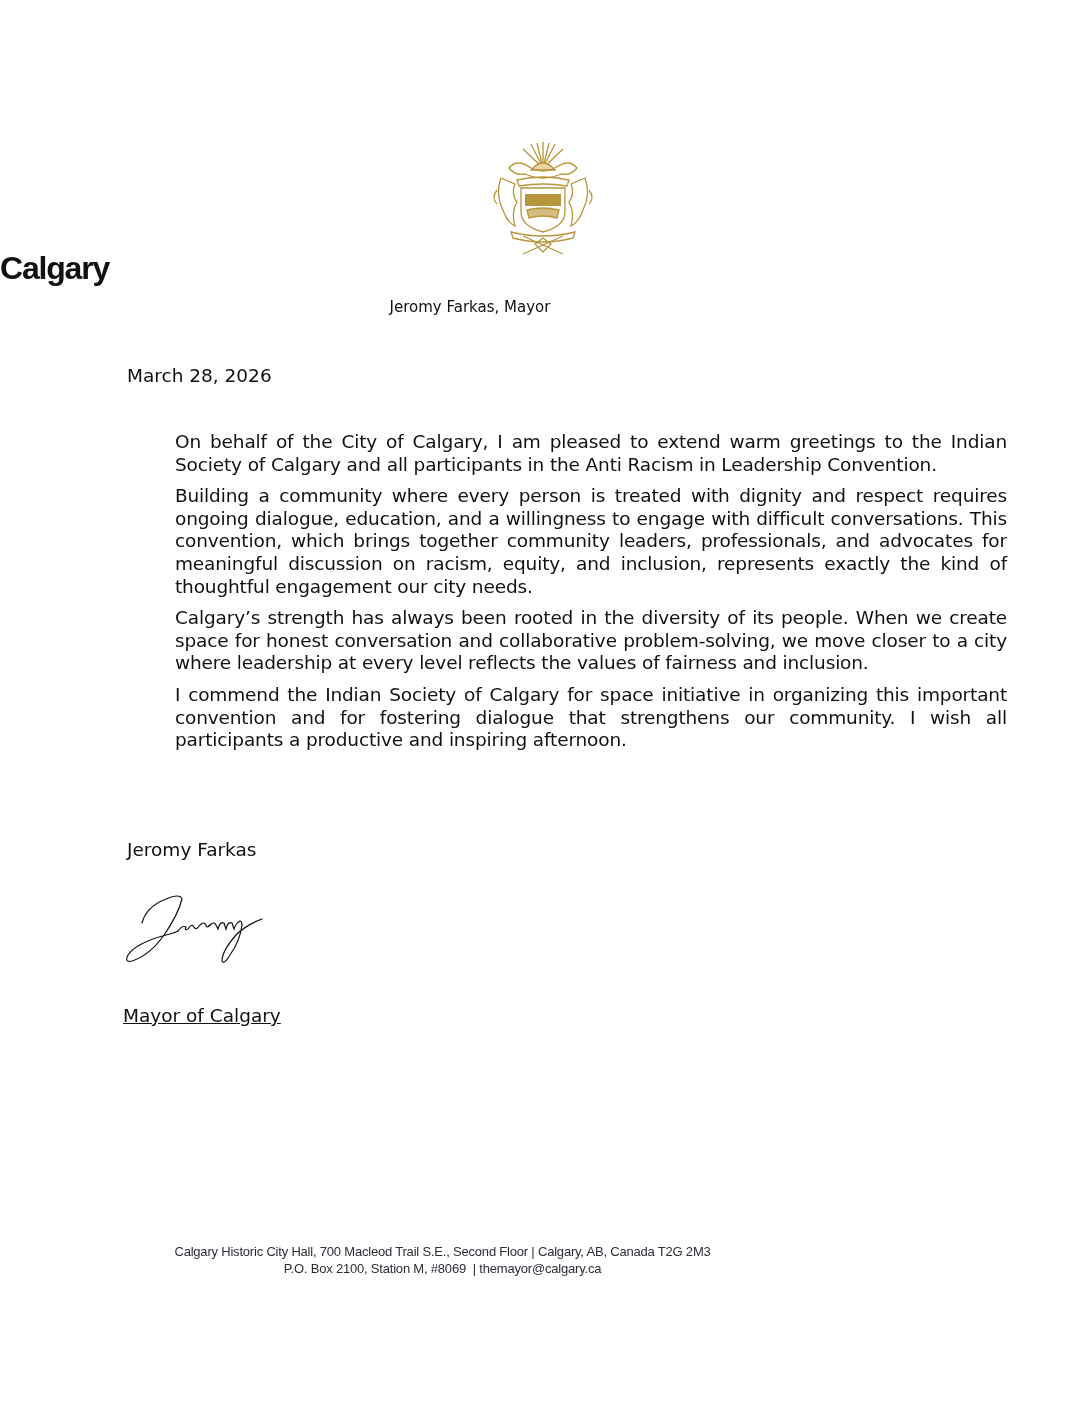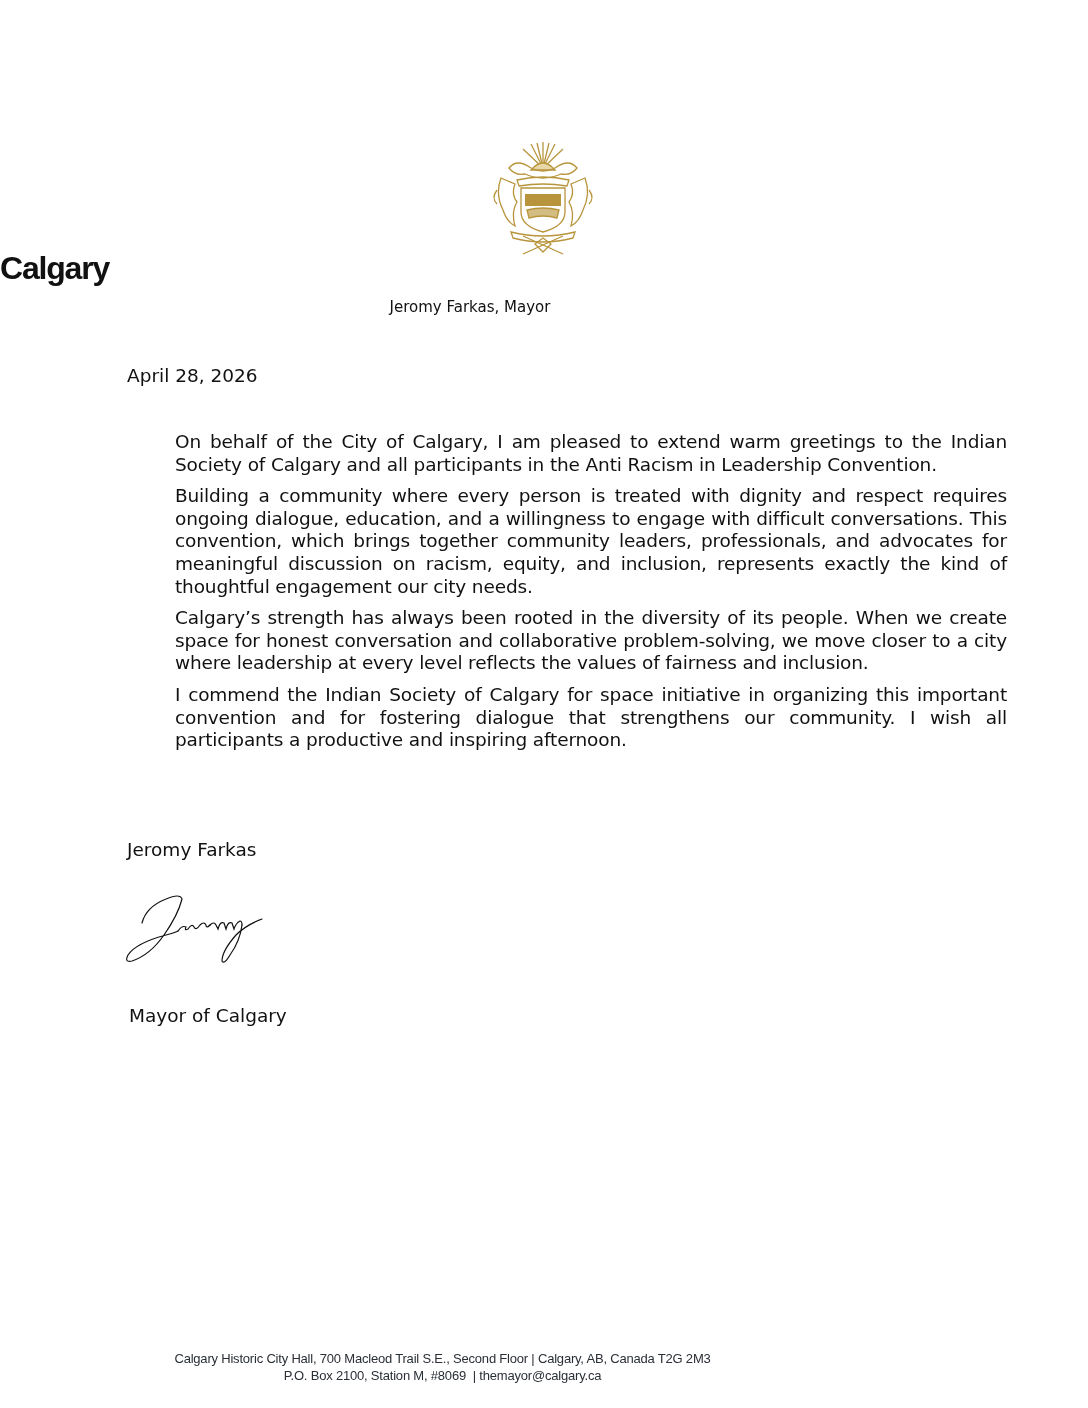--- a/index.html
+++ b/index.html
@@ -10,22 +10,22 @@
               font-family: "Liberation Sans", sans-serif; font-weight: bold; font-size: 32px;
               letter-spacing: -1.2px; color: #111; }
   .mayor-line { position: absolute; left: 0; width: 892px; top: 298px; text-align: center;
                 font-size: 15px; color: #111; margin-left: 24px; }
   .date { position: absolute; left: 127px; top: 365px; font-size: 18.5px; }
   .body { position: absolute; left: 127px; top: 431px; width: 832px; margin-left: 48px; }
   .body p { margin: 0 0 9px 0; font-size: 18.5px; line-height: 22.6px; text-align: justify;
             letter-spacing: -0.15px; }
   .signoff-name { position: absolute; left: 127px; top: 827px; font-size: 18.5px; margin-top: 12px; }
   .signature { position: absolute; left: 122px; top: 885px; width: 150px; height: 82px; }
-  .signoff-title { position: absolute; left: 129px; top: 1005px; font-size: 18.5px; }
-  .footer { position: absolute; left: 0; width: 885px; top: 1350px; text-align: center;
+  .signoff-title { position: absolute; left: 123px; top: 1005px; font-size: 18.5px; text-decoration: underline; }
+  .footer { position: absolute; left: 0; width: 885px; top: 1243px; text-align: center;
             font-family: "Liberation Sans", sans-serif; font-size: 13px; line-height: 17px;
             color: #2a2f36; letter-spacing: -0.2px; }
 </style>
 </head>
 <body>
 
 <div>
 
   <svg class="crest" viewBox="0 0 112 118" fill="none" stroke="#b8953c" stroke-width="1.3">
 
@@ -56,21 +56,21 @@
     <path d="M24 94 Q56 102 88 94 L86 100 Q56 108 26 100 Z"></path>
 
     <line x1="36" y1="116" x2="76" y2="98"></line>
     <line x1="76" y1="116" x2="36" y2="98"></line>
     <path d="M48 106 L56 100 L64 106 L56 114 Z"></path>
   </svg>
 
   <div class="wordmark">Calgary</div>
   <div class="mayor-line">Jeromy Farkas, Mayor</div>
 
-  <div class="date">April 28, 2026</div>
+  <div class="date">March 28, 2026</div>
 
   <div class="body">
     <p>On behalf of the City of Calgary, I am pleased to extend warm greetings to the Indian Society of Calgary and all participants in the Anti Racism in Leadership Convention.</p>
     <p>Building a community where every person is treated with dignity and respect requires ongoing dialogue, education, and a willingness to engage with difficult conversations. This convention, which brings together community leaders, professionals, and advocates for meaningful discussion on racism, equity, and inclusion, represents exactly the kind of thoughtful engagement our city needs.</p>
     <p>Calgary’s strength has always been rooted in the diversity of its people. When we create space for honest conversation and collaborative problem-solving, we move closer to a city where leadership at every level reflects the values of fairness and inclusion.</p>
     <p>I commend the Indian Society of Calgary for space initiative in organizing this important convention and for fostering dialogue that strengthens our community. I wish all participants a productive and inspiring afternoon.</p>
   </div>
 
   <div class="signoff-name">Jeromy Farkas</div>
 

